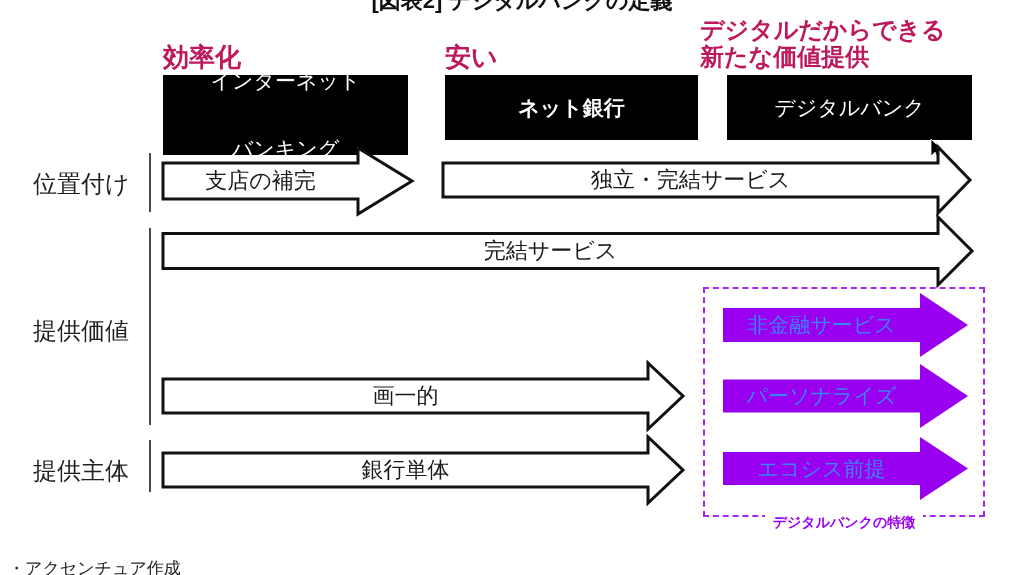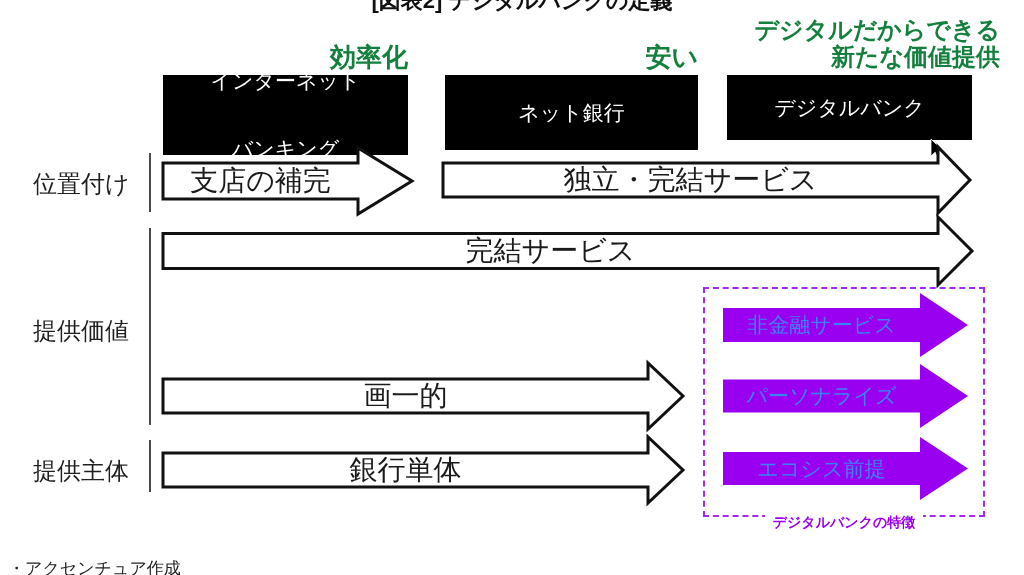--- a/index.html
+++ b/index.html
@@ -7,33 +7,33 @@
     position:relative; width:1024px; height:575px; background:#ffffff;
     overflow:hidden;
     font-family:"Liberation Sans","DejaVu Sans",sans-serif;
     color:#1a1a1a;
   }
   .abs{position:absolute;}
   .page-title{
     left:20px; right:0; top:-14px; text-align:center;
     font-size:22px; font-weight:bold; color:#111;
   }
-  .col-header{ text-align:right; font-weight:bold; color:#15803d; }
+  .col-header{ text-align:left; font-weight:bold; color:#be185d; }
   .black-box{
     background:#000; color:#fff; display:flex; flex-direction:column;
     justify-content:center; align-items:center; text-align:center;
     font-size:21px; line-height:24px; border:1px solid #000;
     box-sizing:border-box;
   }
   .row-label{ font-size:24px; color:#1f1f1f; white-space:nowrap; }
   .vline{ width:2px; background:#4a4a4a; }
   .block-arrow{ position:absolute; }
   .block-arrow .label{
     position:absolute; top:0; display:flex; align-items:center; justify-content:center;
-    height:100%; font-size:28px; color:#1a1a1a; white-space:nowrap; z-index:1;
+    height:100%; font-size:22px; color:#1a1a1a; white-space:nowrap; z-index:1;
   }
   .block-arrow.purple .label{ color:#3b82f6; font-size:21px; }
   .dashed-box{ box-sizing:border-box; border:2px dashed #A428F0; }
   .feature-label{
     text-align:center; z-index:2;
   }
   .feature-label span{
     display:inline-block; background:#fff; padding:0 8px;
     font-size:14px; font-weight:bold; color:#9A00F0; white-space:nowrap;
   }
@@ -50,21 +50,21 @@
   <div class="abs col-header" style="left:445px;top:40px;width:253px;font-size:26px;">安い</div>
   <div class="abs col-header" style="left:700px;top:16px;width:300px;font-size:24px;line-height:27px;">
     <div>デジタルだからできる</div>
     <div>新たな価値提供</div>
   </div>
 
   <div class="abs black-box" style="left:163px;top:75px;width:245px;height:80px;gap:44px;">
     <span>インターネット</span>
     <span>バンキング</span>
   </div>
-  <div class="abs black-box" style="left:445px;top:75px;width:253px;height:75px;">
+  <div class="abs black-box" style="left:445px;top:75px;width:253px;height:65px;font-weight:bold;">
     <span>ネット銀行</span>
   </div>
   <div class="abs black-box" style="left:727px;top:75px;width:245px;height:65px;">
     <span>デジタルバンク</span>
   </div>
 
   <svg class="abs" style="left:930px;top:139px;" width="16" height="22" viewBox="0 0 16 22">
     <polygon points="1,0 1,17 5.2,13.2 8.2,20.5 11,19.2 8,12.2 13.5,12.2" fill="#000" stroke="#fff" stroke-width="0.8"></polygon>
   </svg>
 

